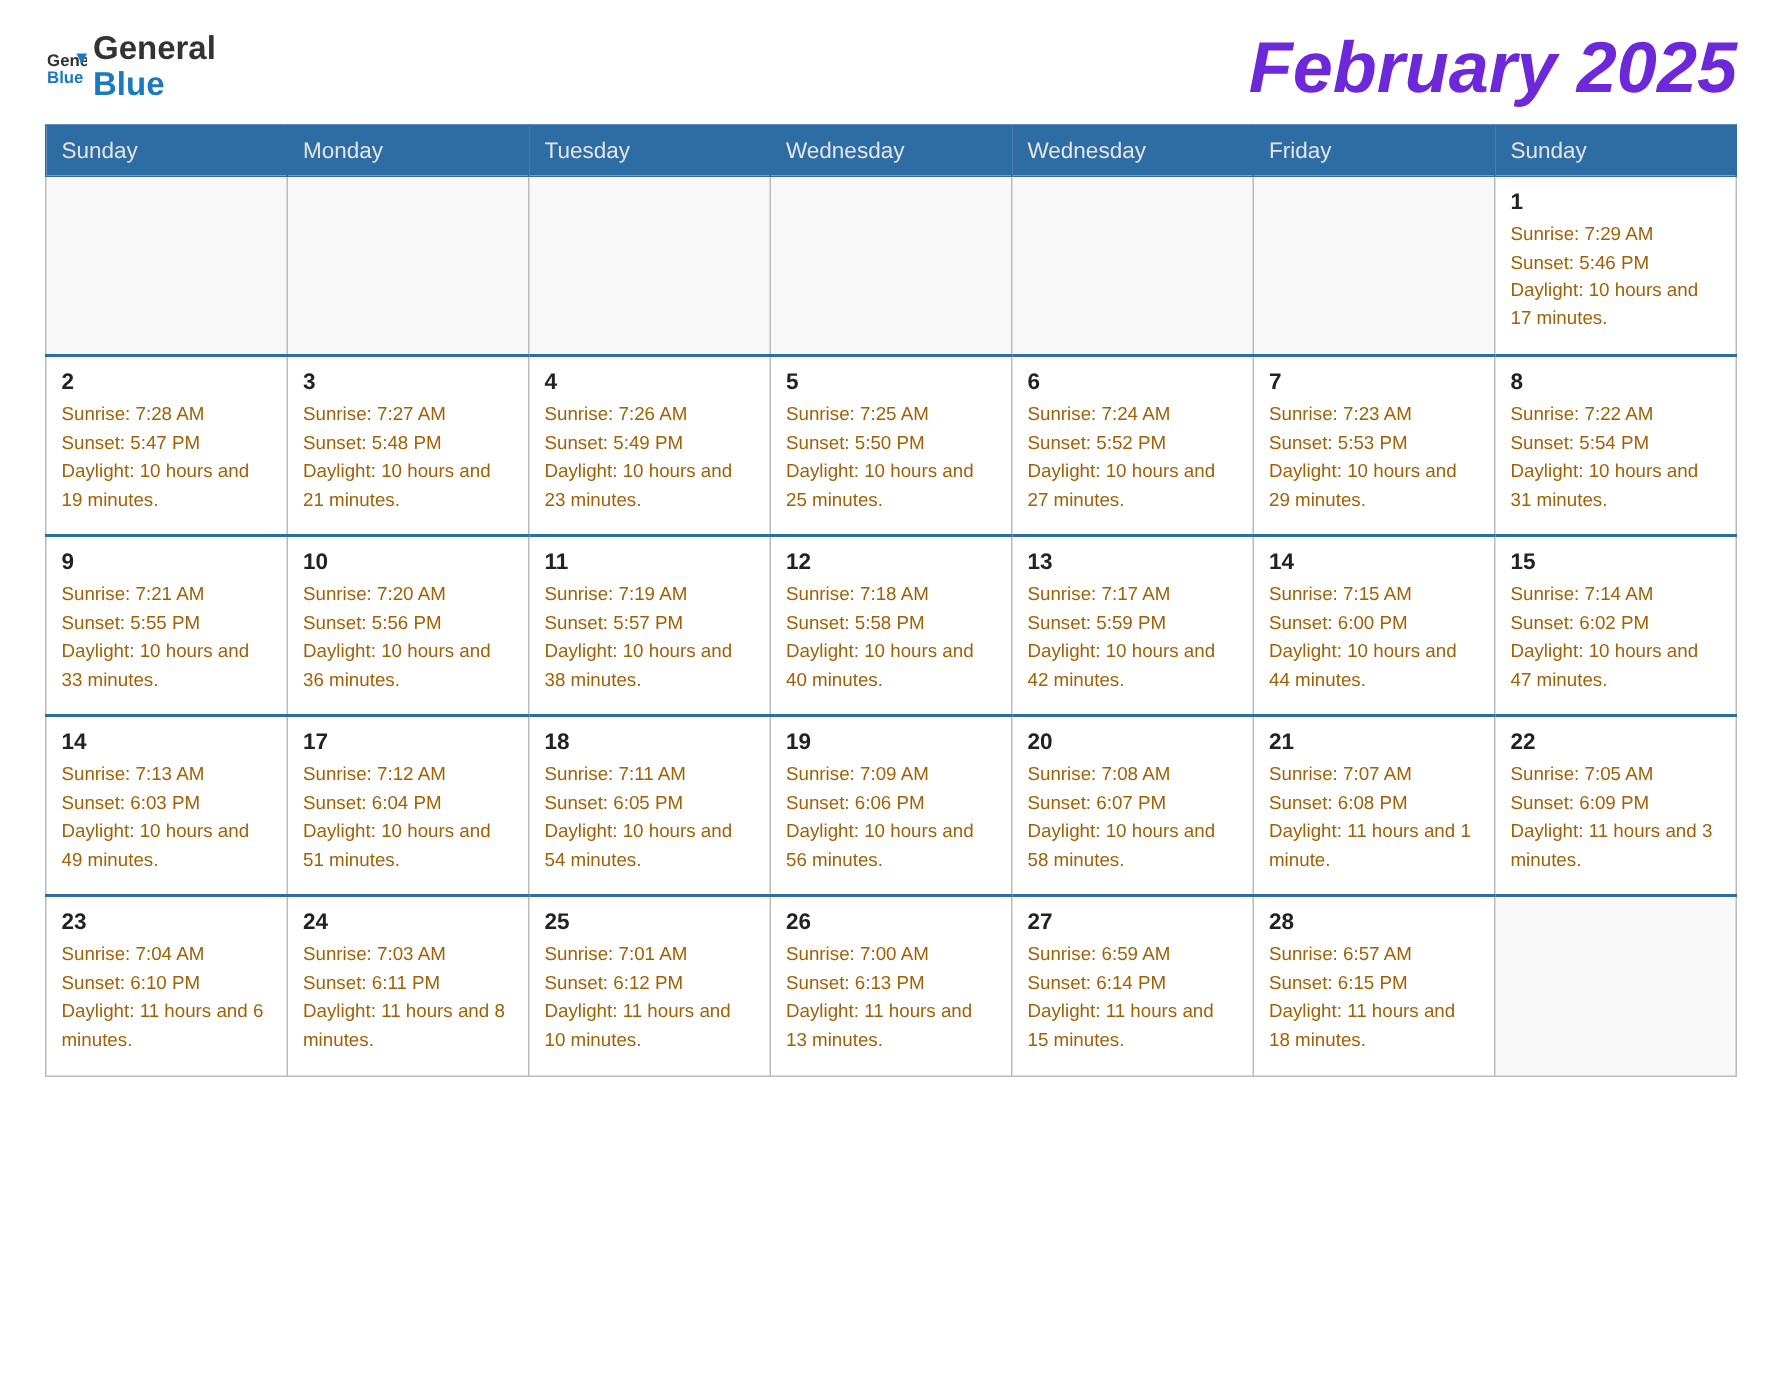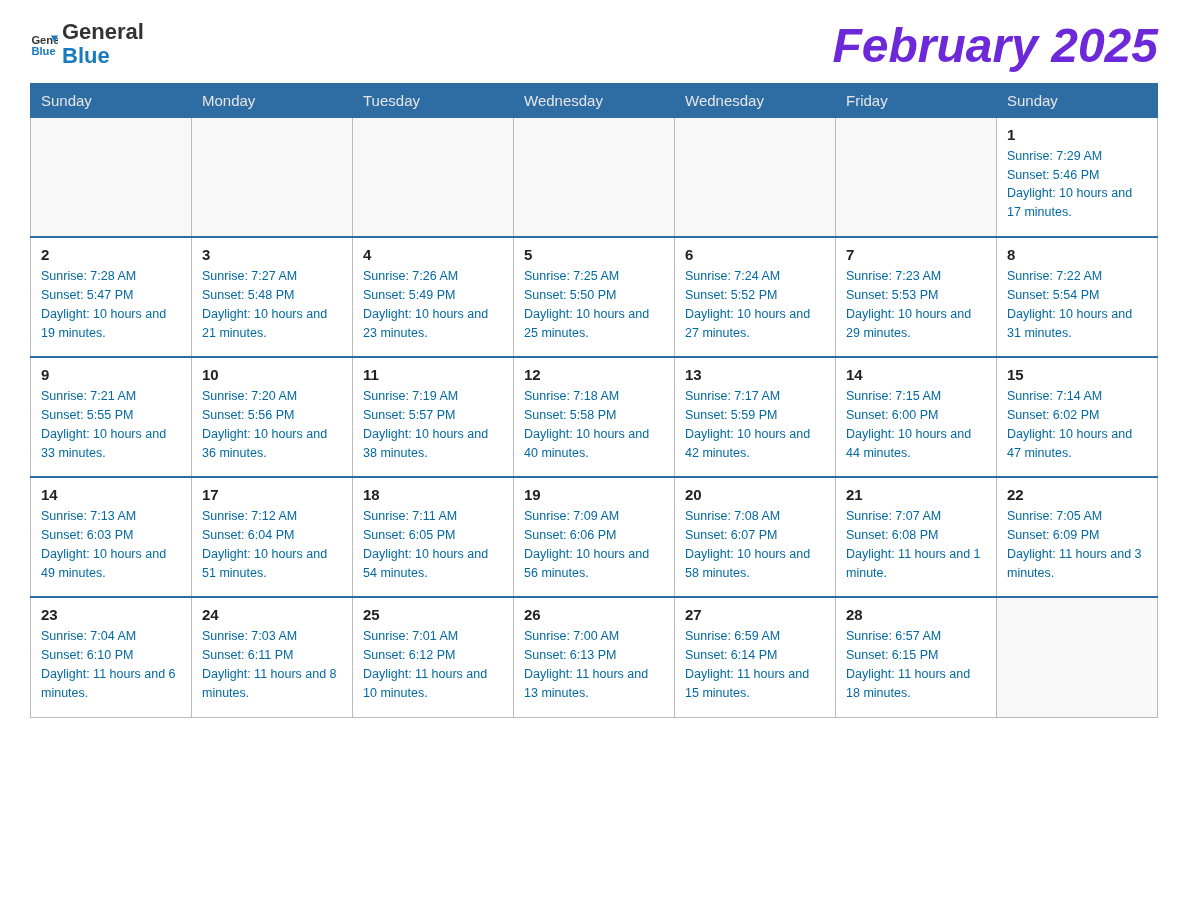--- a/index.html
+++ b/index.html
@@ -79,21 +79,21 @@
     }
     .day-number {
       font-size: 15px;
       font-weight: bold;
       color: #222;
       display: block;
       margin-bottom: 4px;
     }
     .day-info {
       font-size: 12.5px;
-      color: #0369a1;
+      color: #a16207;
       line-height: 1.5;
     }
     .row-divider td {
       border-top: 2px solid #2e6da4;
     }
   </style>
 </head>
 <body>
 
 <div class="header">

